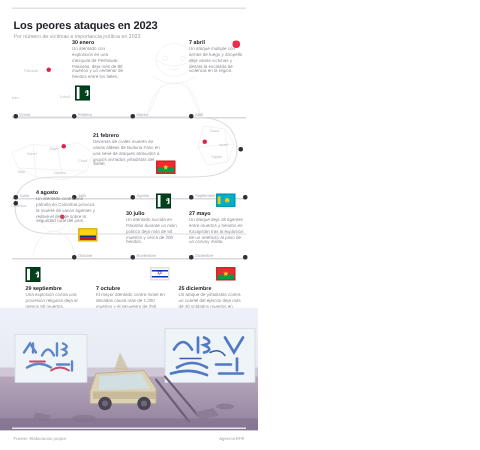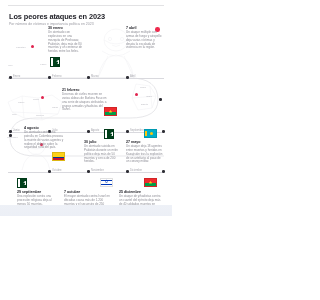--- a/index.html
+++ b/index.html
@@ -3,21 +3,21 @@
 <meta charset="utf-8">
 <style>
   html,body{margin:0;padding:0;}
   body{
     width:172px;height:300px;overflow:hidden;
     background:#ffffff;
     font-family:"Liberation Sans", sans-serif;
     color:#2b2b2b;
     position:relative;
   }
-  .page{position:relative;width:172px;height:216px;overflow:hidden;background:#fff;}
+  .page{position:relative;width:172px;height:300px;overflow:hidden;background:#fff;}
 
   
   .top-rule{position:absolute;left:8px;top:5px;width:156px;height:1px;background:#e2e2e4;}
 
   
   .title{
     position:absolute;left:9px;top:13px;width:140px;
     font-size:7.4px;font-weight:bold;letter-spacing:-0.1px;color:#23232a;
     line-height:8px;
   }

